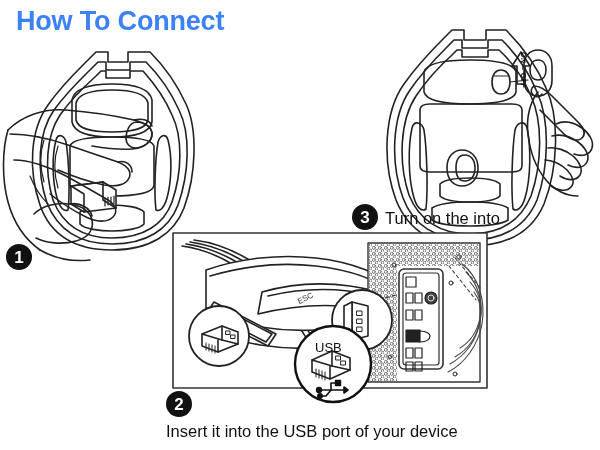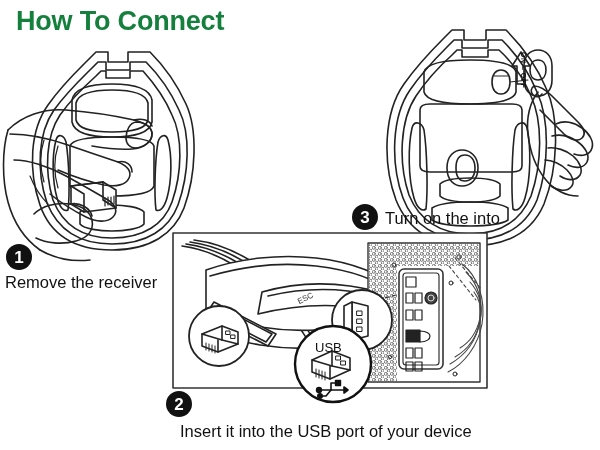--- a/index.html
+++ b/index.html
@@ -16,21 +16,21 @@
     font-family: "Liberation Sans", sans-serif;
     color: #111111;
   }
   .title {
     position: absolute;
     left: 16px;
     top: 6px;
     font-size: 27px;
     font-weight: bold;
     letter-spacing: -0.2px;
-    color: #15803d;
+    color: #3b82f6;
     white-space: nowrap;
   }
   .art {
     position: absolute;
     left: 0;
     top: 0;
   }
   .badge {
     position: absolute;
     width: 26px;
@@ -48,21 +48,21 @@
   .caption {
     position: absolute;
     font-size: 16.5px;
     color: #111111;
     white-space: nowrap;
     line-height: 1;
   }
   .step1-badge { left: 6px; top: 244px; }
   .step1-caption { left: 5px; top: 274px; }
   .step2-badge { left: 166px; top: 391px; }
-  .step2-caption { left: 166px; top: 423px; margin-left: 14px; }
+  .step2-caption { left: 166px; top: 423px; }
   .step3-badge { left: 352px; top: 204px; }
   .step3-caption { left: 385px; top: 210px; }
   .onoff-label {
     position: absolute;
     left: 527px;
     top: 52px;
     font-size: 7px;
     font-weight: bold;
     letter-spacing: 0.5px;
     color: #111111;
@@ -350,21 +350,20 @@
       </g>
 
     </g>
   </svg>
 
   <div class="onoff-label">ON – OFF</div>
   <div class="usb-label">USB</div>
   <div class="esc-label">ESC</div>
 
   <div class="badge step1-badge">1</div>
-  <div class="caption step1-caption">Remove the receiver</div>
 
   <div class="badge step2-badge">2</div>
   <div class="caption step2-caption">Insert it into the USB port of your device</div>
 
   <div class="badge step3-badge">3</div>
   <div class="caption step3-caption">Turn on the into</div>
 
 </div>
 
 </body></html>

